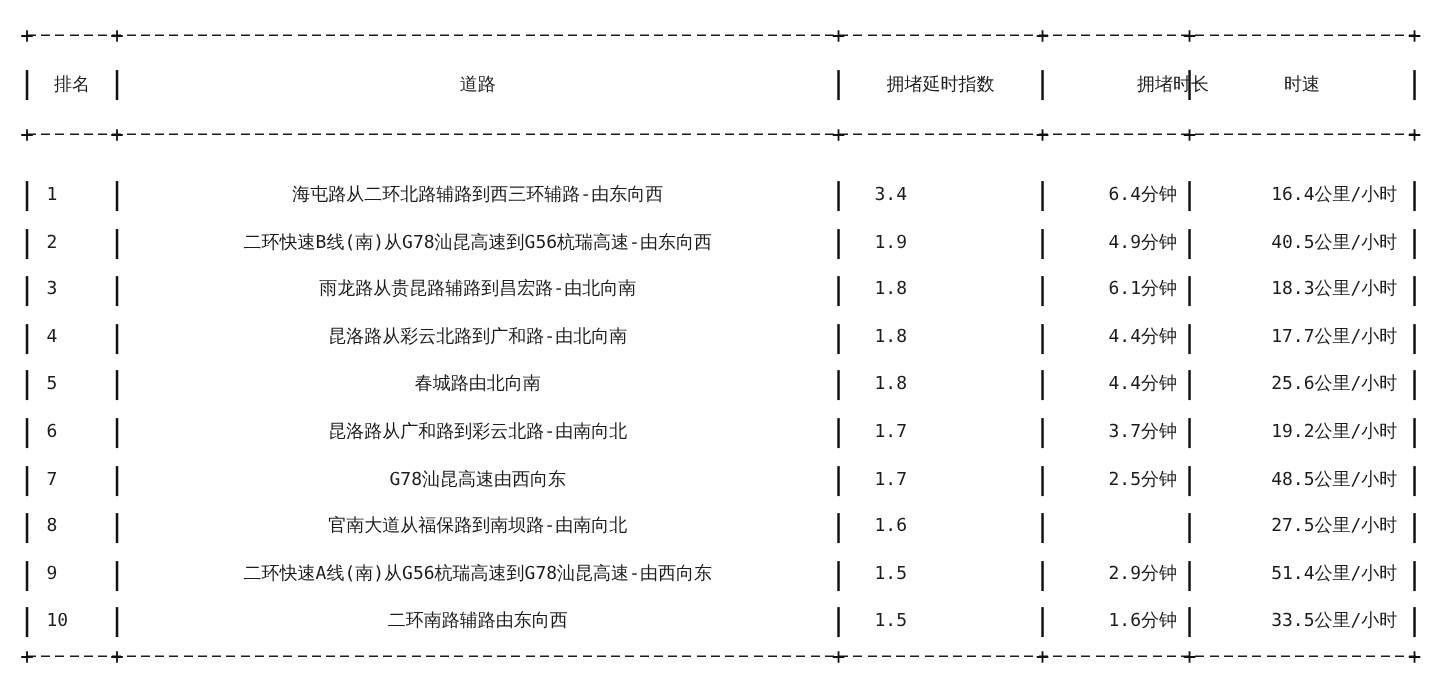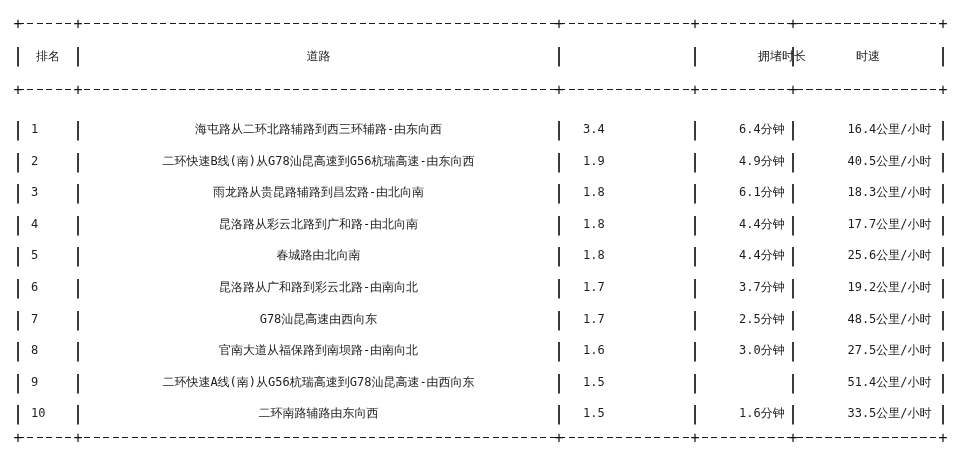--- a/index.html
+++ b/index.html
@@ -105,20 +105,21 @@
 
     <div class="trow header-row">
       <span class="vbar vb0">|</span>
       <span class="vbar vb1">|</span>
       <span class="vbar vb2">|</span>
       <span class="vbar vb3">|</span>
       <span class="vbar vb4">|</span>
       <span class="vbar vb5">|</span>
       <div class="cell c0">排名</div>
       <div class="cell c1">道路</div>
+      <div class="cell c2">拥堵延时指数</div>
       <div class="cell c3">拥堵时长</div>
       <div class="cell c4">时速</div>
     </div>
 
     <div class="hline hline-sep">
       <span class="plus p0">+</span>
       <span class="plus p1">+</span>
       <span class="plus p2">+</span>
       <span class="plus p3">+</span>
       <span class="plus p4">+</span>
@@ -227,34 +228,34 @@
   <div class="trow">
     <span class="vbar vb0">|</span>
     <span class="vbar vb1">|</span>
     <span class="vbar vb2">|</span>
     <span class="vbar vb3">|</span>
     <span class="vbar vb4">|</span>
     <span class="vbar vb5">|</span>
     <div class="cell c0">8</div>
     <div class="cell c1">官南大道从福保路到南坝路-由南向北</div>
     <div class="cell c2">1.6</div>
-    <div class="cell c3">3.0分钟</div>
     <div class="cell c4">27.5公里/小时</div>
   </div>
 
   <div class="trow">
     <span class="vbar vb0">|</span>
     <span class="vbar vb1">|</span>
     <span class="vbar vb2">|</span>
     <span class="vbar vb3">|</span>
     <span class="vbar vb4">|</span>
     <span class="vbar vb5">|</span>
     <div class="cell c0">9</div>
     <div class="cell c1">二环快速A线(南)从G56杭瑞高速到G78汕昆高速-由西向东</div>
     <div class="cell c2">1.5</div>
+    <div class="cell c3">2.9分钟</div>
     <div class="cell c4">51.4公里/小时</div>
   </div>
 
   <div class="trow">
     <span class="vbar vb0">|</span>
     <span class="vbar vb1">|</span>
     <span class="vbar vb2">|</span>
     <span class="vbar vb3">|</span>
     <span class="vbar vb4">|</span>
     <span class="vbar vb5">|</span>

